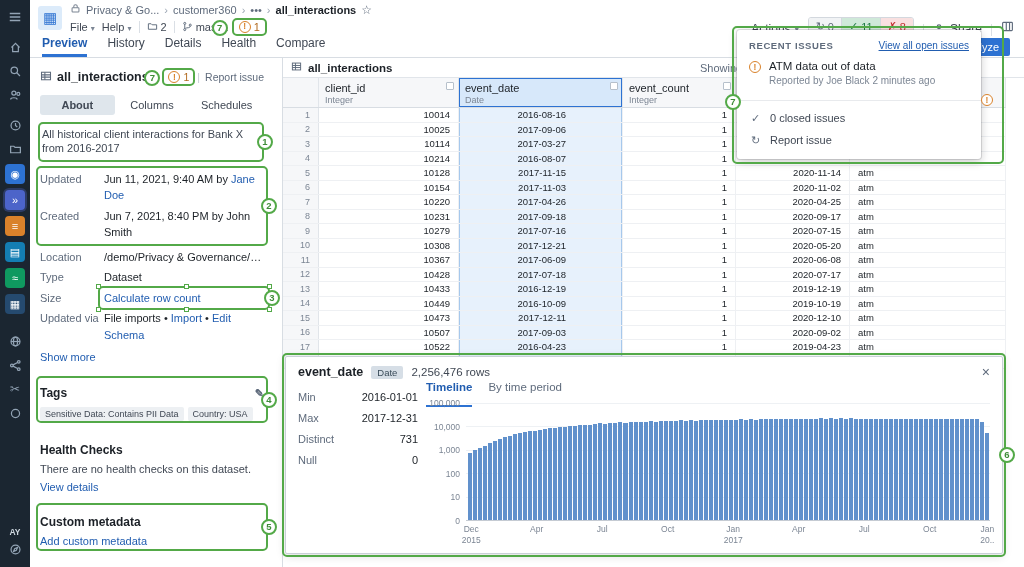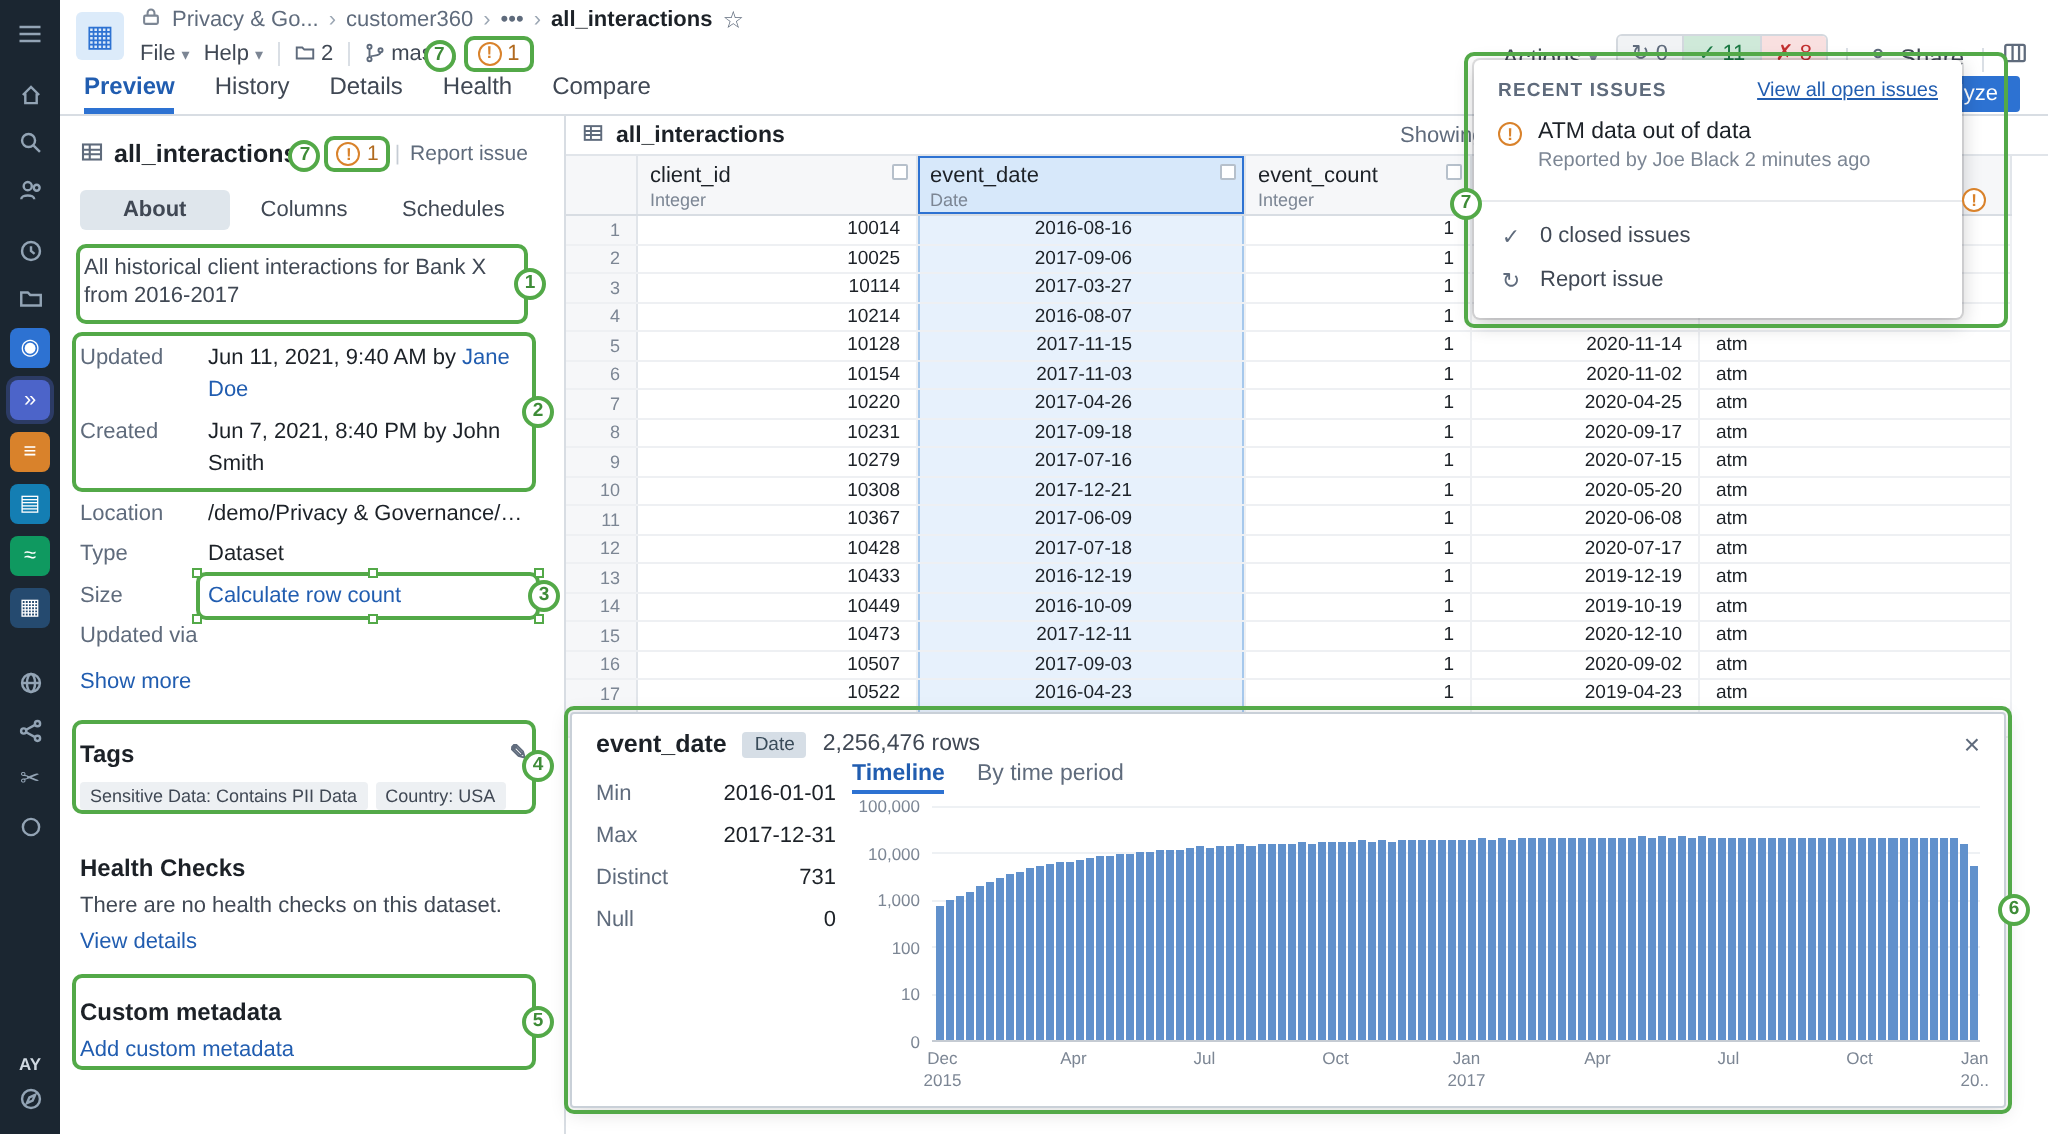--- a/index.html
+++ b/index.html
@@ -102,21 +102,21 @@
 .bp-badge{background:#d6dee6;color:#394b59;font-size:9.5px;padding:1px 6px;border-radius:2px}
 .bp-rows{font-size:11.5px;color:#404854}
 .bp-close{margin-left:auto;color:#5f6b7c;font-size:14px;line-height:1}
 .bp-body{display:flex;padding:0 12px}
 .bp-stats{width:120px;padding-top:10px;font-size:11px;flex-shrink:0}
 .stat-row{display:flex;justify-content:space-between;margin-bottom:9px}
 .stat-label{color:#5f6b7c}
 .stat-value{color:#1c2127}
 .bp-chart{flex:1;padding-left:8px;min-width:0}
 .chart-tabs{display:flex;gap:16px;font-size:11.5px;height:22px;align-items:flex-start}
-.ctab{padding-bottom:2px;color:#5f6b7c;border-bottom:2px solid transparent}
+.ctab{padding-bottom:12px;color:#5f6b7c;border-bottom:2px solid transparent}
 .ctab.active{color:#215db0;border-bottom-color:#2d72d2;font-weight:700}
 .plot-wrap{display:flex}
 .y-axis{width:40px;position:relative;height:118px;font-size:8.5px;color:#7c8694;flex-shrink:0}
 .y-tick{position:absolute;right:6px;transform:translateY(-50%)}
 .plot{flex:1;position:relative;height:118px;border-bottom:1px solid #c5cbd3}
 .gridline{position:absolute;left:0;right:0;height:1px;background:#eef1f4}
 .bars{position:absolute;left:0;right:0;top:0;bottom:0;display:flex;align-items:flex-end;gap:1px;padding:0 2px}
 .bar{flex:1;background:#6191cc;min-width:1px}
 .x-axis{position:relative;height:24px;font-size:8.5px;color:#7c8694;margin-left:40px;line-height:1.25}
 .x-tick{position:absolute;transform:translateX(-50%);text-align:center;top:3px}
@@ -364,20 +364,21 @@
           <span class="handle" style="right:-8px;top:-6px"></span>
         <span class="handle" style="left:-8px;bottom:-6px"></span>
           <span class="handle" style="right:-8px;bottom:-6px"></span>
         <span class="handle" style="left:50%;top:-6px"></span>
           <span class="handle" style="left:50%;bottom:-6px"></span>
         <span class="ann-circle" style="right:-16px;top:50%;margin-top:-8px">3</span>
       </span>
     </div>
     <div class="field-row" style="margin-top:4px">
         <span class="field-label">Updated via</span>
+      <span class="field-value"><span>File imports • </span><span class="link">Import</span> <span>•</span> <span class="link">Edit Schema</span></span>
     </div>
     <span class="link showmore">Show more</span>
   </div>
 
   <div class="lp-section" style="border-top:1px solid #eef0f3">
     <div class="sec-head">
         <span>Tags</span>
         <span class="pencil">✎</span>
       </div>
     <div class="chips">

